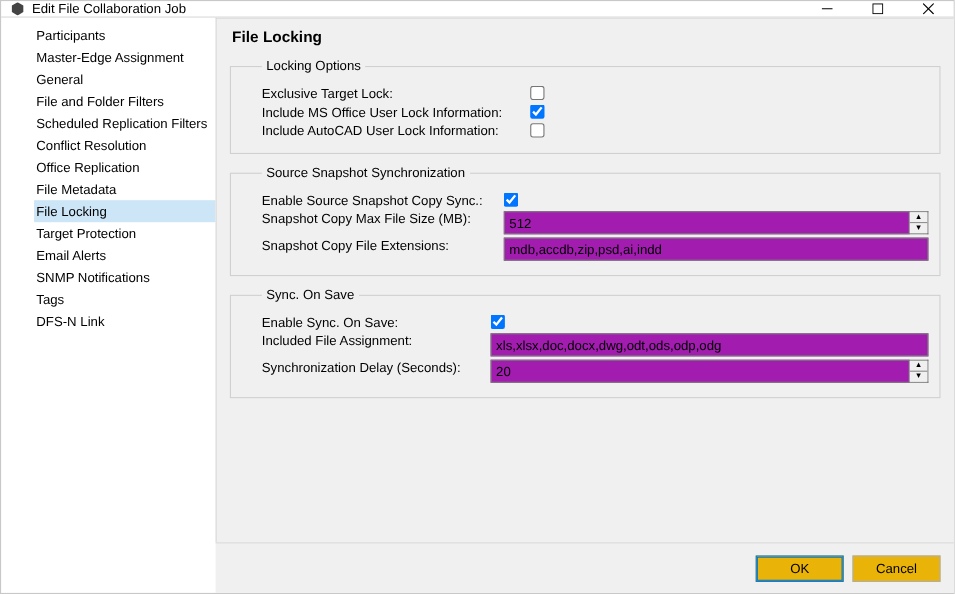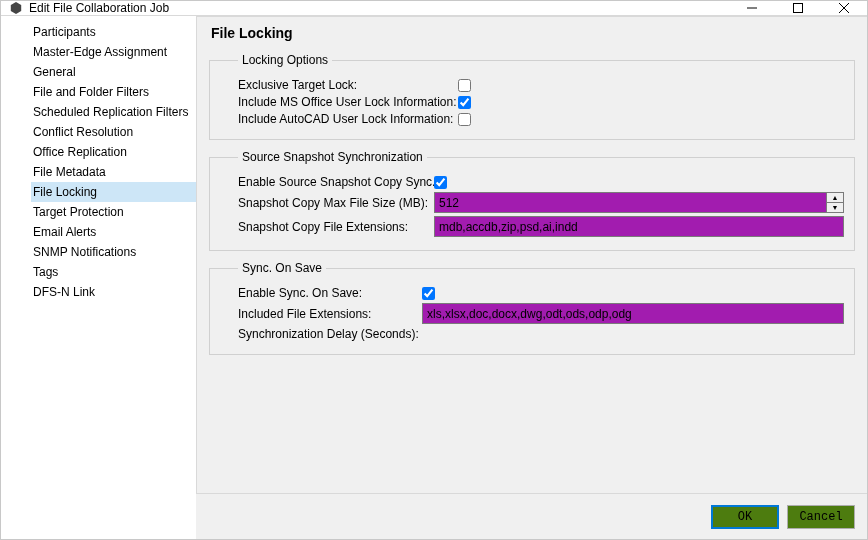--- a/index.html
+++ b/index.html
@@ -11,32 +11,32 @@
   .titlebar .ctrls { display: flex; }
   .titlebar .ctrl { width: 46px; height: 30px; display: flex; align-items: center; justify-content: center; color:#000; }
   .body { flex: 1; display: flex; min-height:0; }
   .sidebar { width: 195px; padding: 6px 0 6px 30px; }
   .sidebar .item { padding: 1px 2px; color:#000; line-height:18px; cursor:default; white-space:nowrap;}
   .sidebar .item.selected { background:#cde6f7; }
   .content { flex:1; border-left:1px solid #d9d9d9; border-top:1px solid #d9d9d9; padding: 6px 12px 8px 12px; background:#f0f0f0; display:flex; flex-direction:column; min-width:0;}
   .page-title { font-weight:bold; font-size:14px; padding: 2px 0 8px 2px; color:#000;}
   fieldset { border:1px solid #d0d0d0; margin: 4px 0 6px 0; padding: 8px 10px 10px 28px; position:relative;}
   legend { padding: 0 4px; color:#000; background:#f0f0f0;}
-  .row { display:flex; align-items:center; margin: 3px 0; }
+  .row { display:flex; margin: 3px 0; gap: 24px; }
   .lbl { width: 220px; color:#000; white-space:nowrap; }
   .lbl2 { width: 184px; color:#000; white-space:nowrap; }
   input[type=checkbox]{ width:13px; height:13px; margin:0; }
   .txt { flex:1; height:21px; border:1px solid #7a7a7a; background:#a21caf; padding: 0 4px; color:#000;}
   .spin-wrap { flex:1; display:flex; }
   .spin-wrap .txt { flex:1; }
   .spin { width:17px; display:flex; flex-direction:column; border:1px solid #7a7a7a; border-left:none;}
   .spin div { flex:1; display:flex; align-items:center; justify-content:center; font-size:7px; line-height:1; background:#f0f0f0; cursor:default;}
   .spin div:first-child { border-bottom:1px solid #7a7a7a;}
   .footer { height:46px; border-top:1px solid #d9d9d9; display:flex; align-items:center; justify-content:flex-end; padding: 0 12px; gap:8px; background:#f0f0f0;}
-  .btn { width:68px; height:24px; border:1px solid #adadad; background:#4d7c0f; display:flex; align-items:center; justify-content:center; cursor:default;font-family:Liberation Mono, monospace;}
+  .btn { width:80px; height:24px; border:1px solid #adadad; background:#eab308; display:flex; align-items:center; justify-content:center; cursor:default;}
   .btn.primary { border:1px solid #0078d7; box-shadow: inset 0 0 0 1px #0078d7;}
   .contentwrap{flex:1; display:flex; flex-direction:column; min-height:0;}
 </style>
 </head>
 <body>
 
 <div class="window">
   <div class="titlebar">
     <span class="icon">
       <svg width="12" height="12" viewBox="0 0 12 12">
@@ -124,25 +124,32 @@
         </div>
       </fieldset>
 
       <fieldset>
         <legend>Sync. On Save</legend>
         <div class="row">
           <span class="lbl2">Enable Sync. On Save:</span>
           <input type="checkbox" checked="" style="">
         </div>
         <div class="row">
-          <span class="lbl2">Included File Extensions:</span>
+          <span class="lbl2">Included File Assignment:</span>
           <input class="txt" type="text" value="xls,xlsx,doc,docx,dwg,odt,ods,odp,odg" style="">
         </div>
         <div class="row">
           <span class="lbl2">Synchronization Delay (Seconds):</span>
+          <div class="spin-wrap">
+            <input class="txt" type="text" value="20" style="">
+            <div class="spin">
+                  <div>▲</div>
+                  <div>▼</div>
+                </div>
+          </div>
         </div>
       </fieldset>
     </div>
 
     <div class="footer">
       <div class="btn primary">OK</div>
       <div class="btn">Cancel</div>
     </div>
     </div>
   </div>

